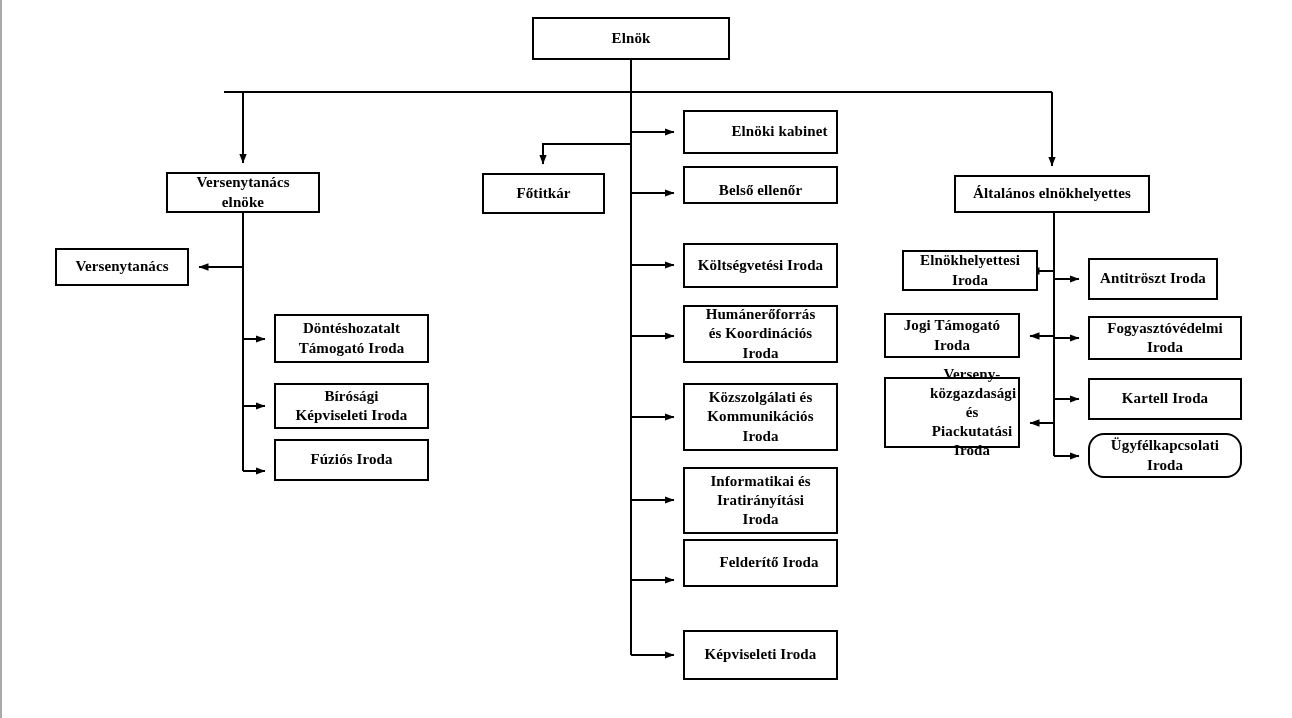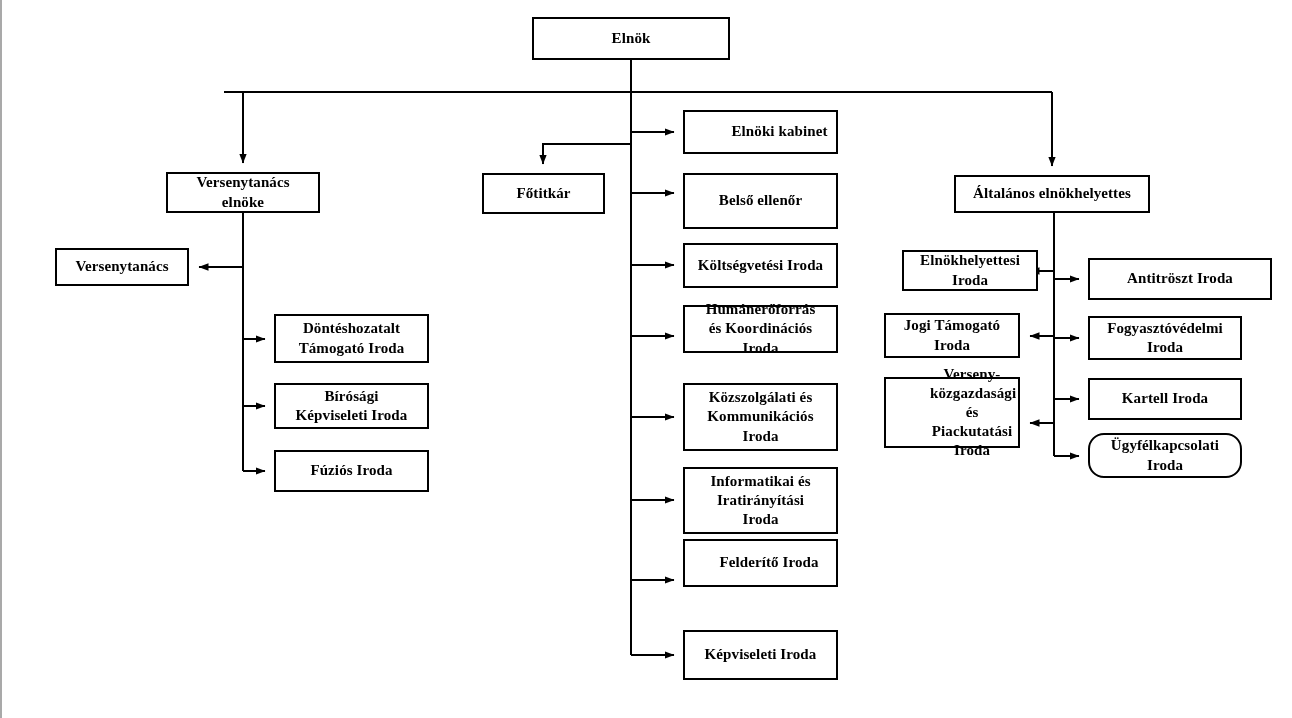--- a/index.html
+++ b/index.html
@@ -116,41 +116,41 @@
     </div>
 
   <div class="node" style="left:272px;top:314px;width:155px;height:49px;">
       <span>Döntéshozatalt<br>Támogató Iroda</span>
     </div>
 
   <div class="node" style="left:272px;top:383px;width:155px;height:46px;">
       <span>Bírósági<br>Képviseleti Iroda</span>
     </div>
 
-  <div class="node" style="left:272px;top:450px;width:155px;height:42px;">
+  <div class="node" style="left:272px;top:439px;width:155px;height:42px;">
       <span>Fúziós Iroda</span>
     </div>
 
   <div class="node" style="left:480px;top:173px;width:123px;height:41px;">
       <span>Főtitkár</span>
     </div>
 
   <div class="node" style="left:681px;top:110px;width:155px;height:44px;padding-left:42px;">
       <span>Elnöki kabinet</span>
     </div>
 
-  <div class="node" style="left:681px;top:173px;width:155px;height:56px;">
+  <div class="node" style="left:681px;top:166px;width:155px;height:38px;align-items:flex-end;">
       <span>Belső ellenőr</span>
     </div>
 
   <div class="node" style="left:681px;top:243px;width:155px;height:45px;">
       <span>Költségvetési Iroda</span>
     </div>
 
-  <div class="node" style="left:681px;top:305px;width:155px;height:48px;">
+  <div class="node" style="left:681px;top:305px;width:155px;height:58px;">
       <span>Humánerőforrás<br>és Koordinációs<br>Iroda</span>
     </div>
 
   <div class="node" style="left:681px;top:383px;width:155px;height:68px;">
       <span>Közszolgálati és<br>Kommunikációs<br>Iroda</span>
     </div>
 
   <div class="node" style="left:681px;top:467px;width:155px;height:67px;">
       <span>Informatikai és<br>Iratirányítási<br>Iroda</span>
     </div>
@@ -172,21 +172,21 @@
     </div>
 
   <div class="node" style="left:882px;top:313px;width:136px;height:45px;">
       <span>Jogi Támogató<br>Iroda</span>
     </div>
 
   <div class="node" style="left:882px;top:377px;width:136px;height:71px;padding-left:44px;">
       <span>Verseny-<br>közgazdasági és<br>Piackutatási<br>Iroda</span>
     </div>
 
-  <div class="node" style="left:1086px;top:258px;width:184px;height:42px;">
+  <div class="node" style="left:1086px;top:258px;width:130px;height:42px;">
       <span>Antitröszt Iroda</span>
     </div>
 
   <div class="node" style="left:1086px;top:316px;width:154px;height:44px;">
       <span>Fogyasztóvédelmi<br>Iroda</span>
     </div>
 
   <div class="node" style="left:1086px;top:378px;width:154px;height:42px;">
       <span>Kartell Iroda</span>
     </div>

